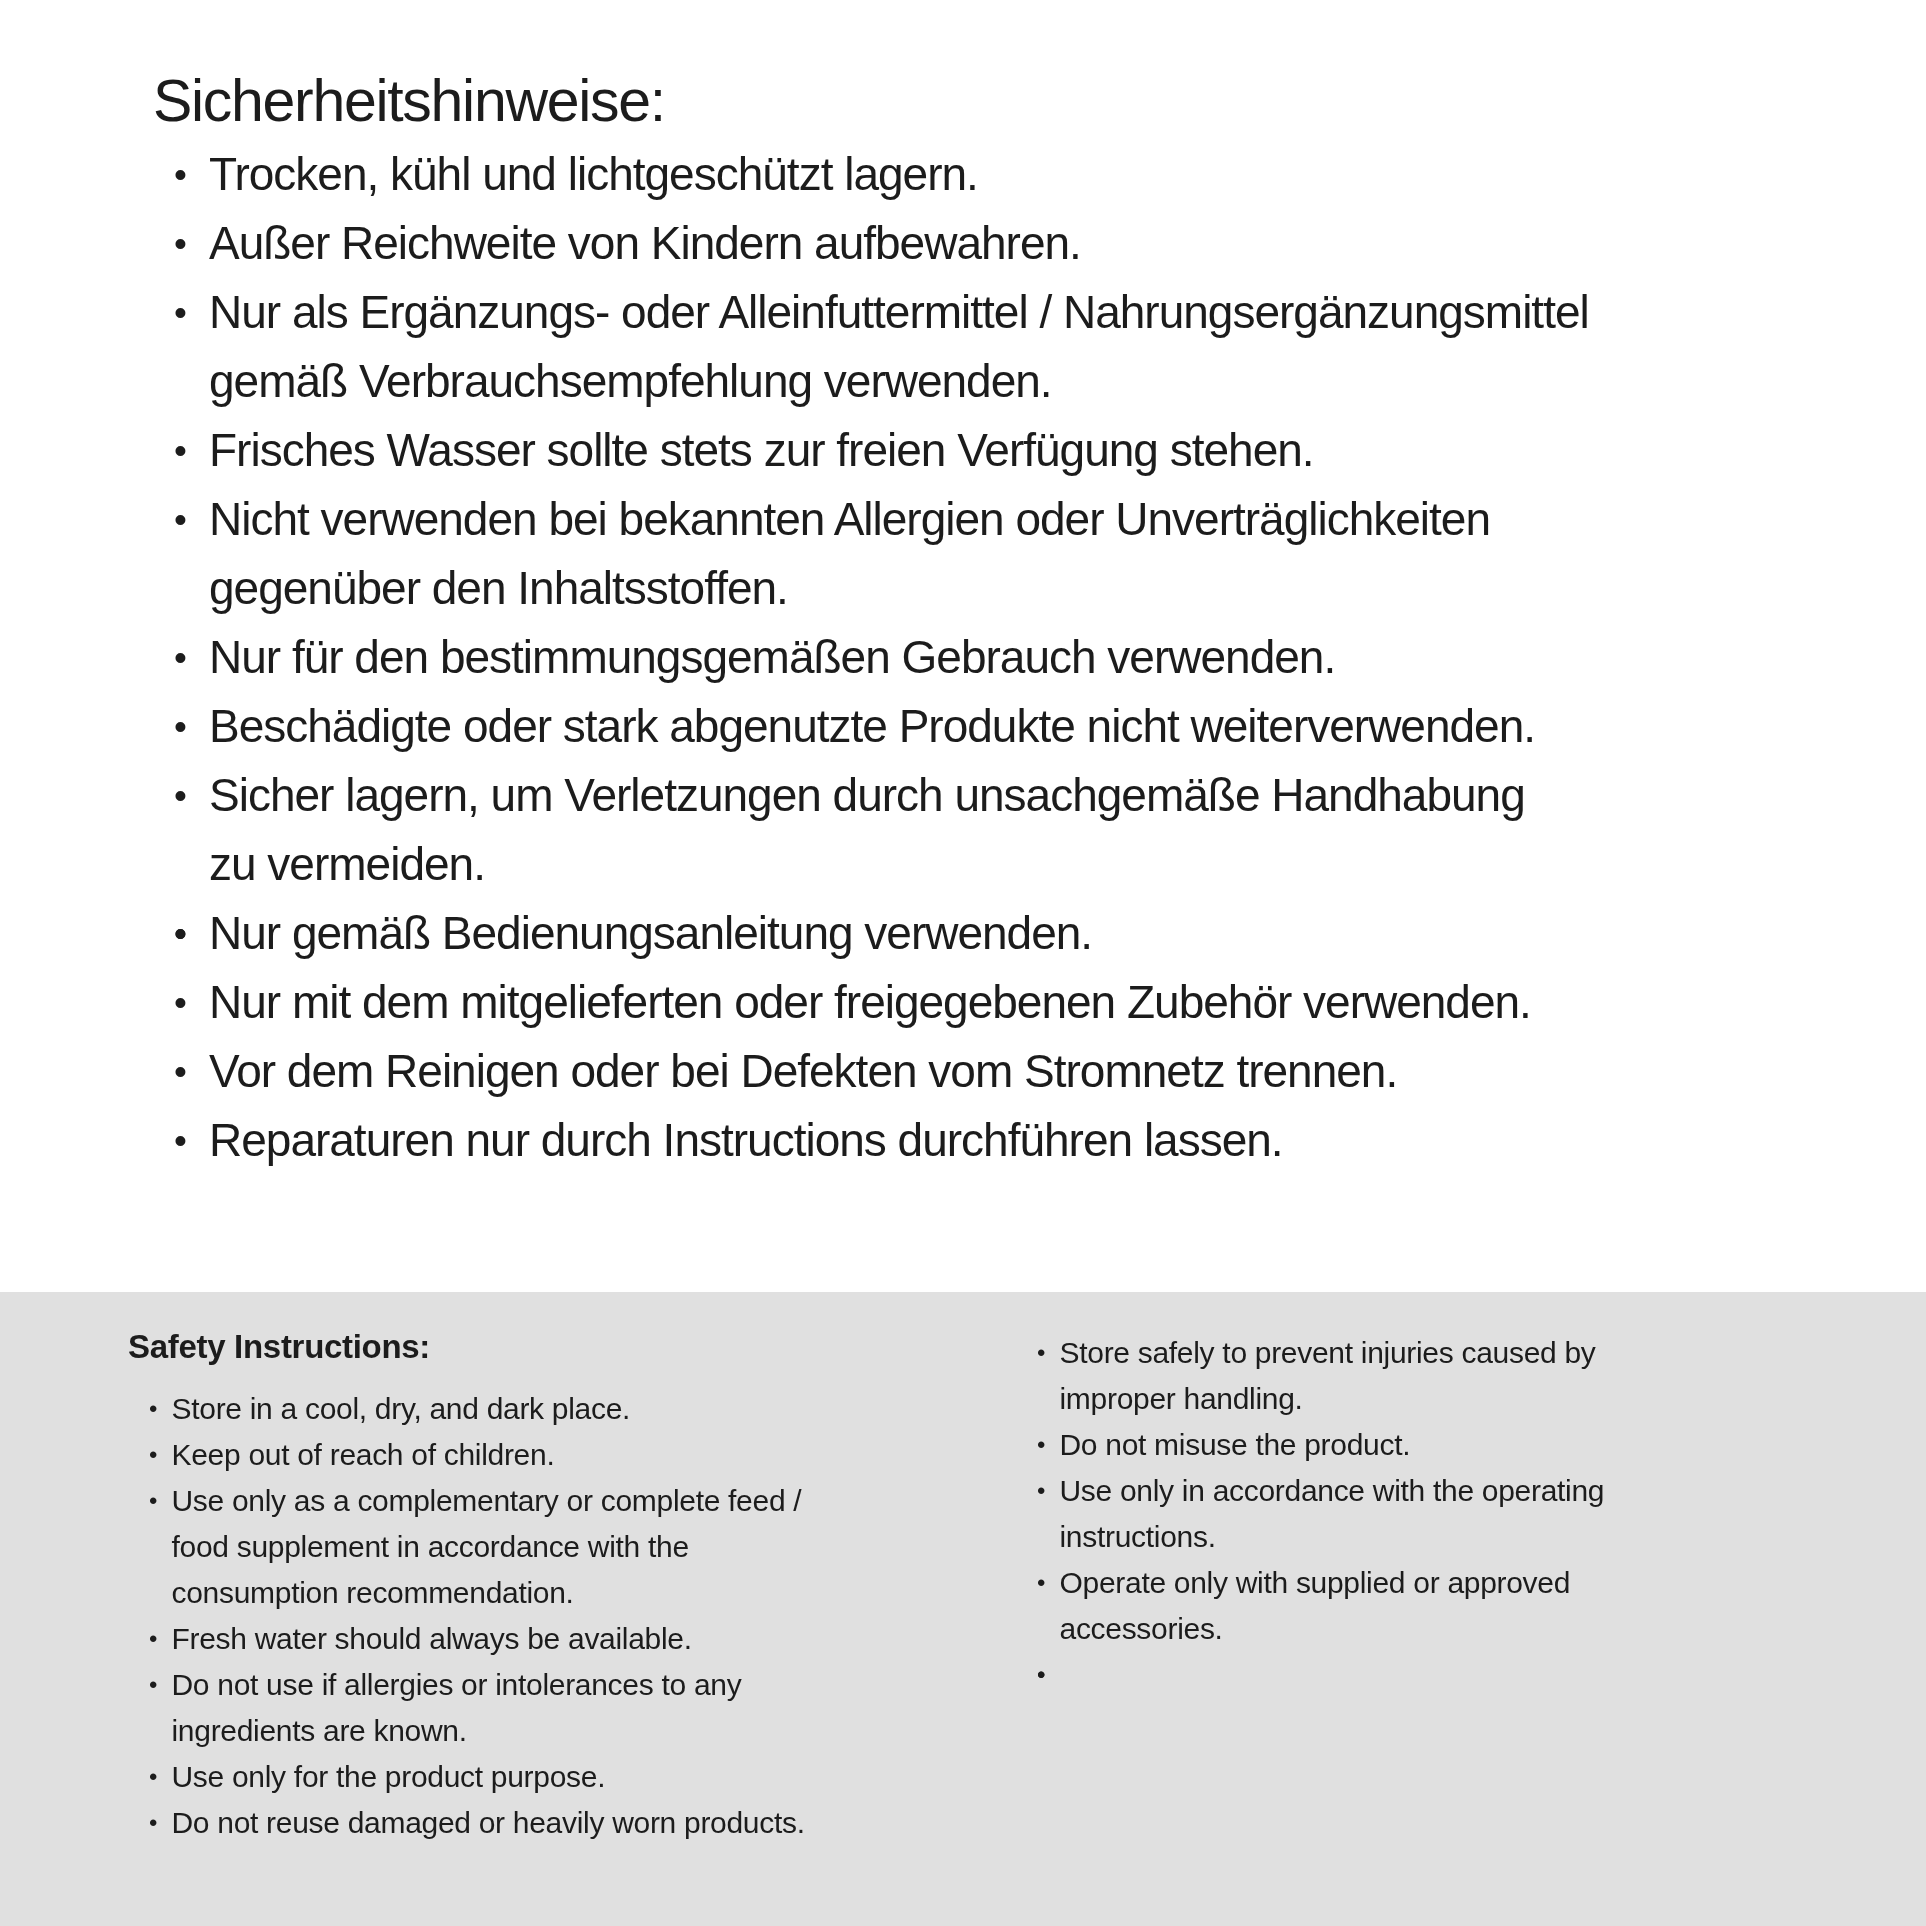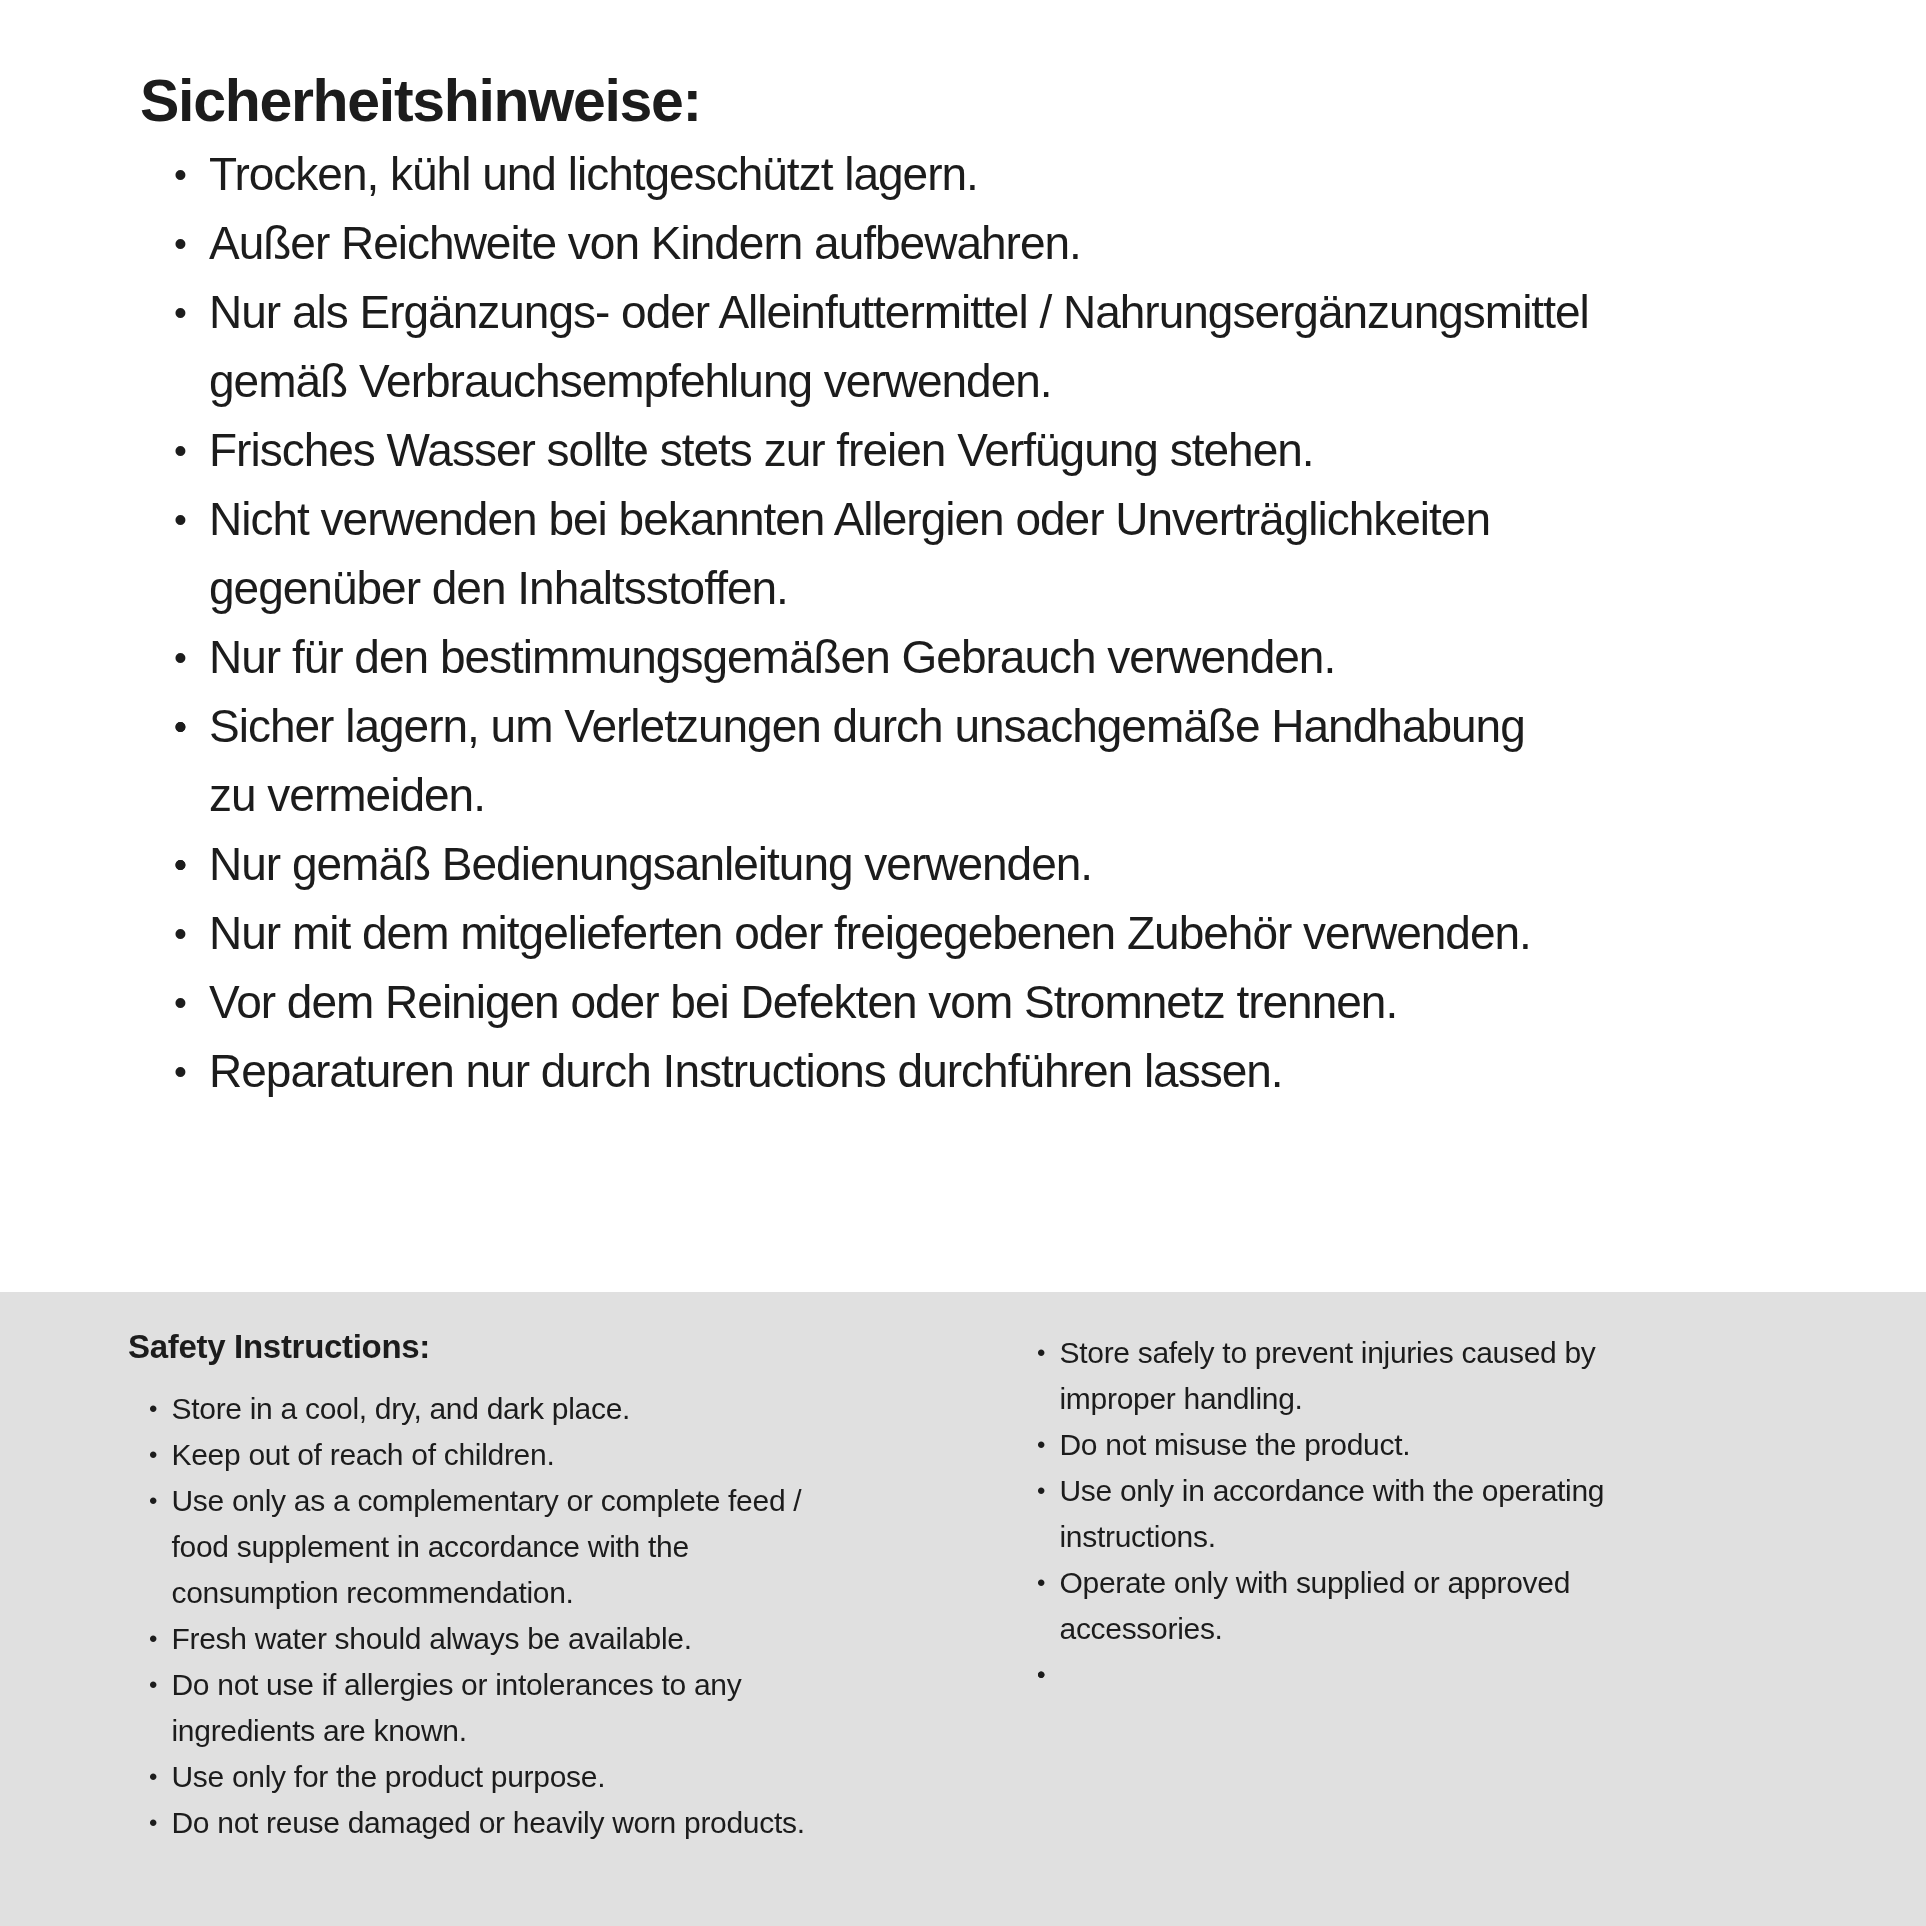--- a/index.html
+++ b/index.html
@@ -12,24 +12,24 @@
     overflow: hidden;
   }
 
   
   .section-de {
     box-sizing: border-box;
     height: 1292px;
     padding: 72px 103px 0 137px;
   }
   .section-de h1 {
-    margin: 0 0 9px 3px;
+    margin: 0 0 9px 16px;
     font-size: 59px;
     line-height: 1.0;
-    font-weight: bold;
+    font-weight: normal;
     letter-spacing: -1.3px;
   }
   ul.safety-list {
     list-style: none;
     margin: 0;
     padding: 0;
   }
   .section-de ul.safety-list {
     padding-left: 37px;
     width: 1701px;
@@ -92,21 +92,21 @@
   <h1>Sicherheitshinweise:</h1>
   <ul class="safety-list">
     <li><span class="marker">•</span><span class="txt">Trocken, kühl und lichtgeschützt lagern.</span></li>
     <li><span class="marker">•</span><span class="txt">Außer Reichweite von Kindern aufbewahren.</span></li>
     <li><span class="marker">•</span><span class="txt">Nur als Ergänzungs- oder Alleinfuttermittel / Nahrungsergänzungsmittel
 gemäß Verbrauchsempfehlung verwenden.</span></li>
     <li><span class="marker">•</span><span class="txt">Frisches Wasser sollte stets zur freien Verfügung stehen.</span></li>
     <li><span class="marker">•</span><span class="txt">Nicht verwenden bei bekannten Allergien oder Unverträglichkeiten
 gegenüber den Inhaltsstoffen.</span></li>
     <li><span class="marker">•</span><span class="txt">Nur für den bestimmungsgemäßen Gebrauch verwenden.</span></li>
-    <li><span class="marker">•</span></li>
+    <li><span class="marker">•</span><span class="txt">Beschädigte oder stark abgenutzte Produkte nicht weiterverwenden.</span></li>
     <li><span class="marker">•</span><span class="txt">Sicher lagern, um Verletzungen durch unsachgemäße Handhabung
 zu vermeiden.</span></li>
     <li><span class="marker">•</span></li>
     <li><span class="marker">•</span><span class="txt">Nur gemäß Bedienungsanleitung verwenden.</span></li>
     <li><span class="marker">•</span><span class="txt">Nur mit dem mitgelieferten oder freigegebenen Zubehör verwenden.</span></li>
     <li><span class="marker">•</span><span class="txt">Vor dem Reinigen oder bei Defekten vom Stromnetz trennen.</span></li>
     <li><span class="marker">•</span><span class="txt">Reparaturen nur durch Instructions durchführen lassen.</span></li>
   </ul>
 </section>
 

